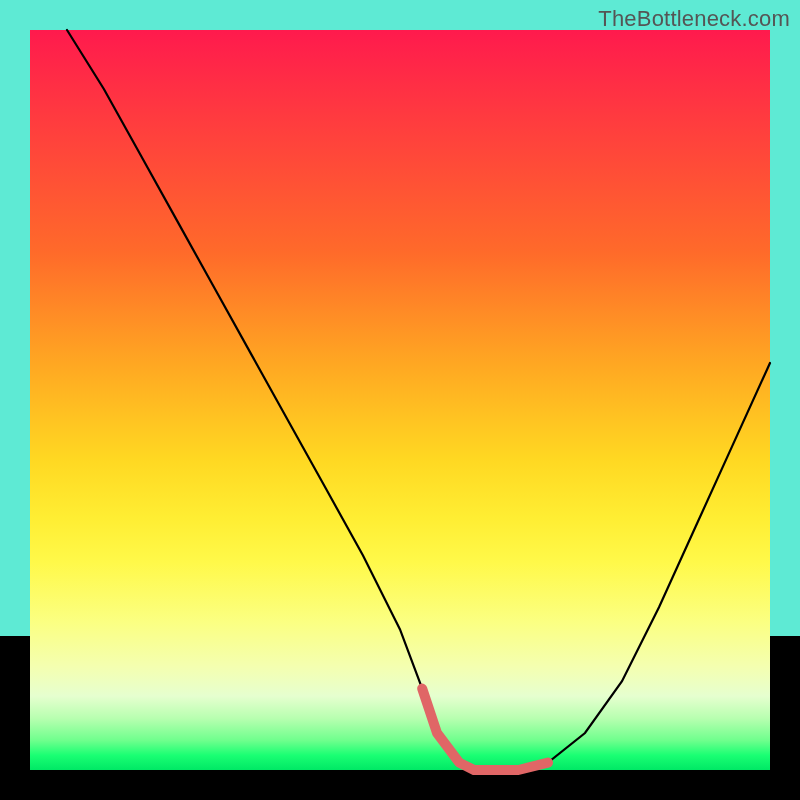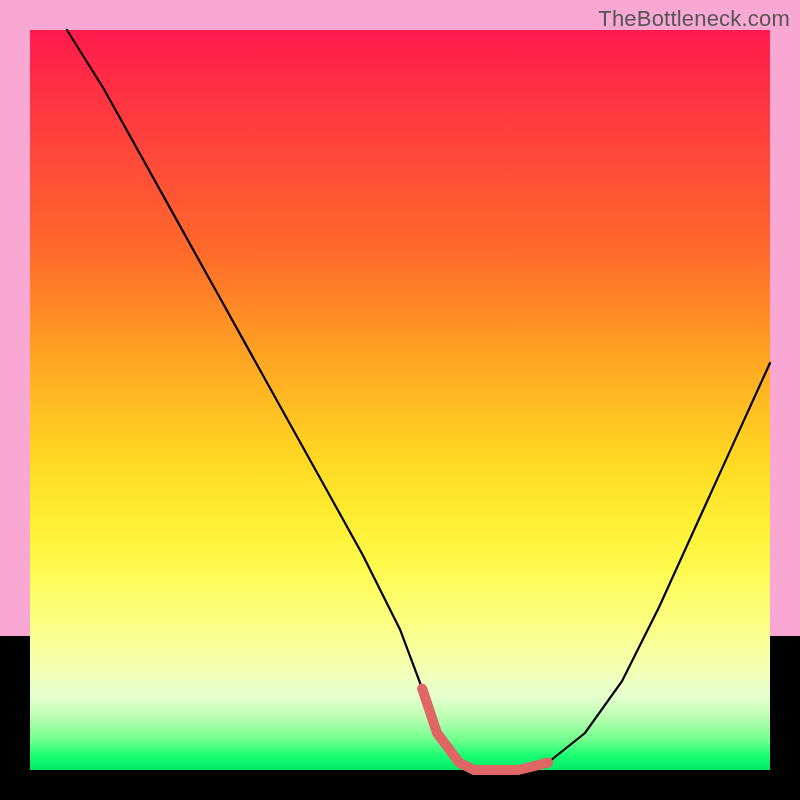--- a/index.html
+++ b/index.html
@@ -10,21 +10,21 @@
     background: #000;
     overflow: hidden;
     font-family: Arial, Helvetica, sans-serif;
   }
   .frame {
     position: absolute;
     left: 0;
     top: 0;
     width: 800px;
     height: 636px;
-    background: #f9a8d4;
+    background: #5eead4;
   }
   .plot-area {
     position: absolute;
     left: 30px;
     top: 30px;
     width: 740px;
     height: 740px;
     
     background: linear-gradient(to bottom,
       #ff1a4d 0%,

